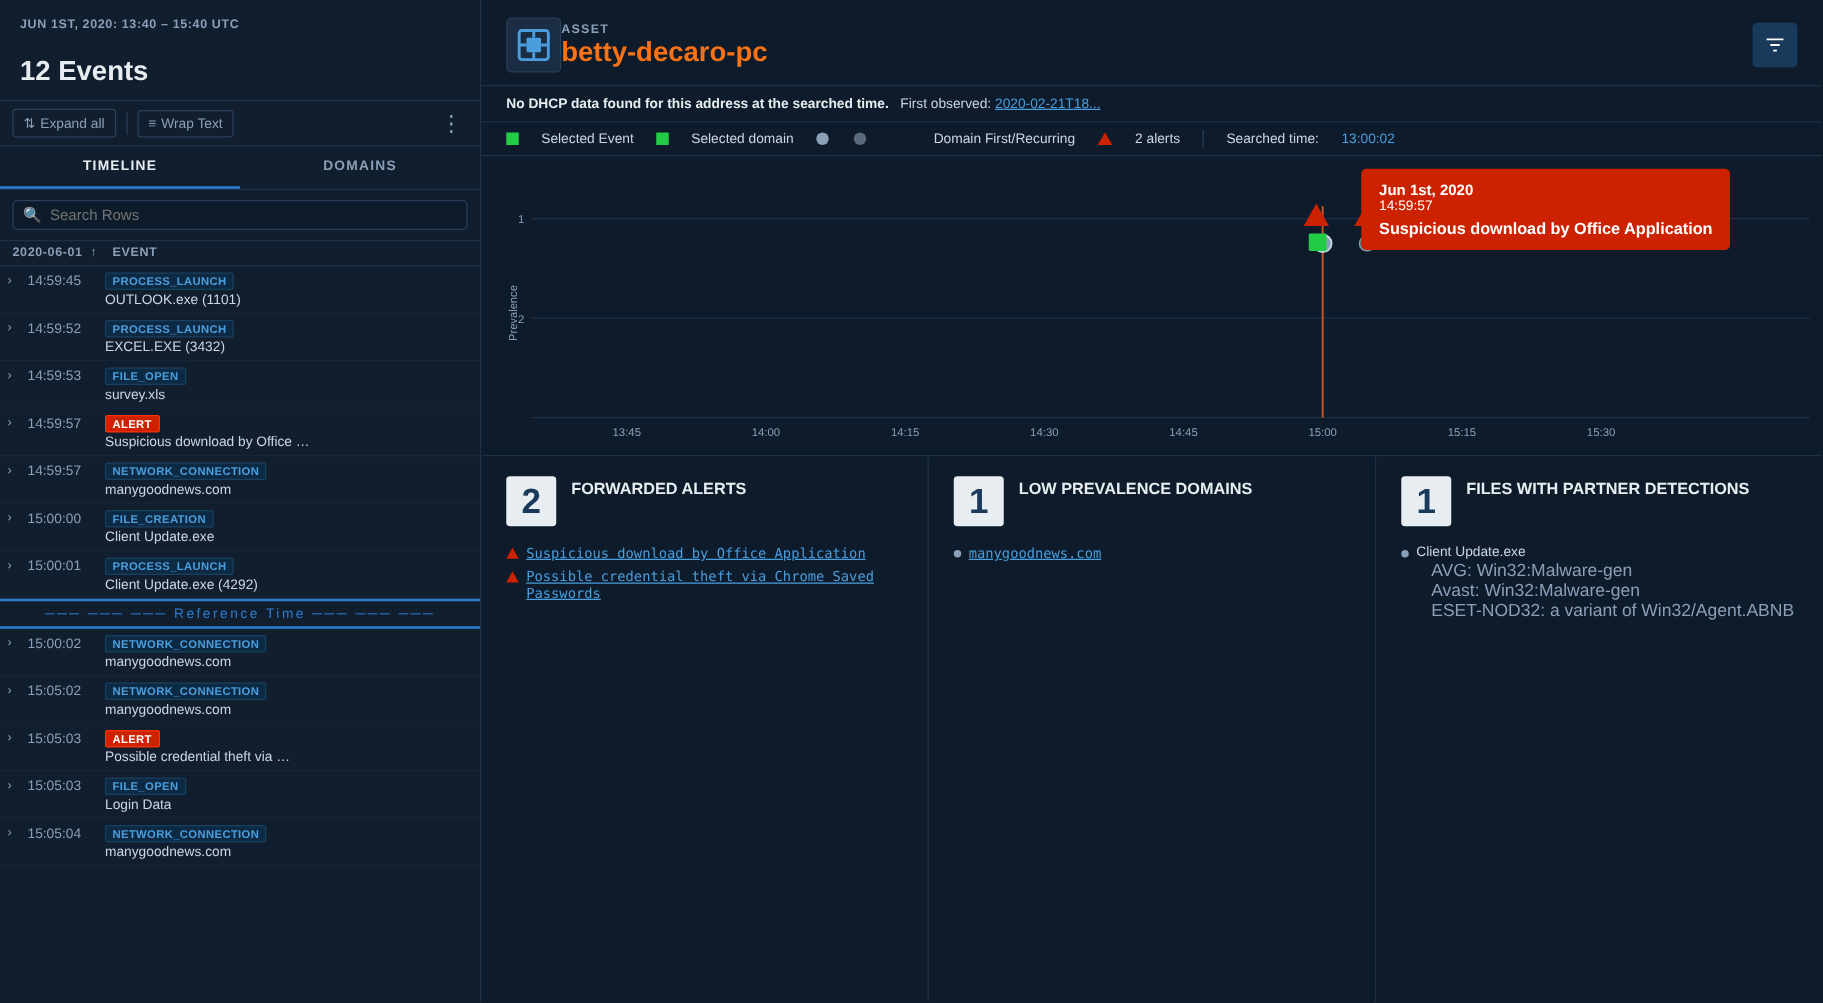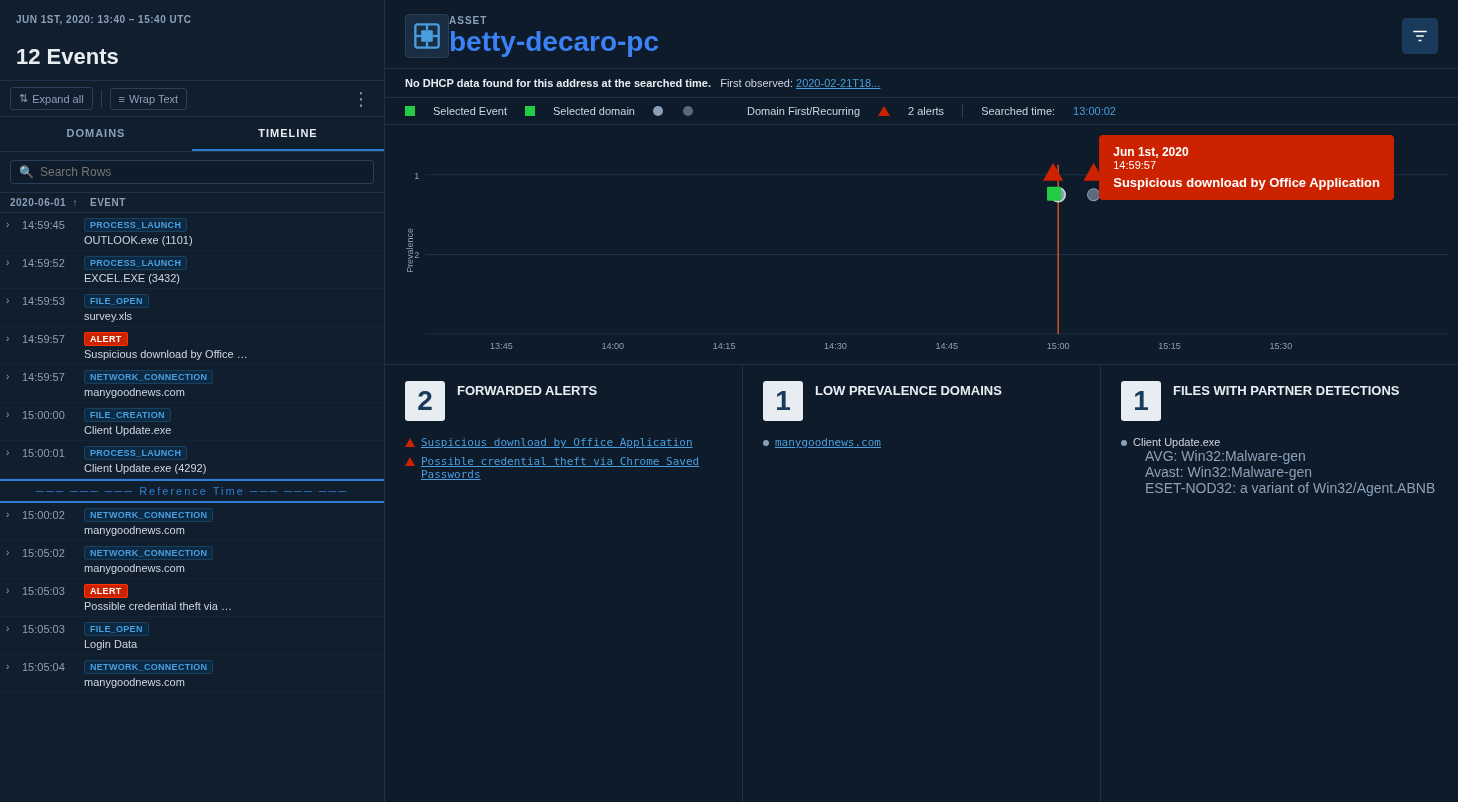--- a/index.html
+++ b/index.html
@@ -243,23 +243,23 @@
     .asset-info { flex: 1; }
 
     .asset-label {
       font-size: 10px;
       color: #8aa0b8;
       letter-spacing: 1px;
       font-weight: 700;
     }
 
     .asset-name {
-      font-size: 28px;
-      font-weight: 700;
-      color: #3b82f6;
+      font-size: 22px;
+      font-weight: 700;
+      color: #f97316;
     }
 
     .filter-btn {
       width: 36px;
       height: 36px;
       background: #1a3a5c;
       border: none;
       border-radius: 4px;
       color: #fff;
       font-size: 16px;
@@ -326,21 +326,21 @@
 
     .chart-svg {
       width: 100%;
       height: 100%;
     }
 
     
     .chart-tooltip {
       position: absolute;
       top: 10px;
-      right: 64px;
+      right: 74px;
       background: #cc2200;
       border-radius: 4px;
       padding: 10px 14px;
       color: #fff;
       z-index: 10;
     }
 
     .tooltip-date { font-size: 12px; font-weight: 700; }
     .tooltip-time { font-size: 11px; margin-bottom: 4px; }
     .tooltip-text { font-size: 13px; font-weight: 700; }
@@ -449,22 +449,22 @@
     </button>
     <div class="toolbar-sep"></div>
     <button class="toolbar-btn">
       <span>≡</span>
       <span>Wrap Text</span>
     </button>
     <button class="toolbar-more">⋮</button>
   </div>
 
   <div class="tabs">
+    <div class="tab active">TIMELINE</div>
     <div class="tab">DOMAINS</div>
-    <div class="tab active">TIMELINE</div>
   </div>
 
   <div class="search-row">
     <div class="search-input-wrap">
       <span style="color:#8aa0b8;margin-right:6px;">🔍</span>
       <input type="text" placeholder="Search Rows" style="">
     </div>
   </div>
 
   <div class="col-headers">

